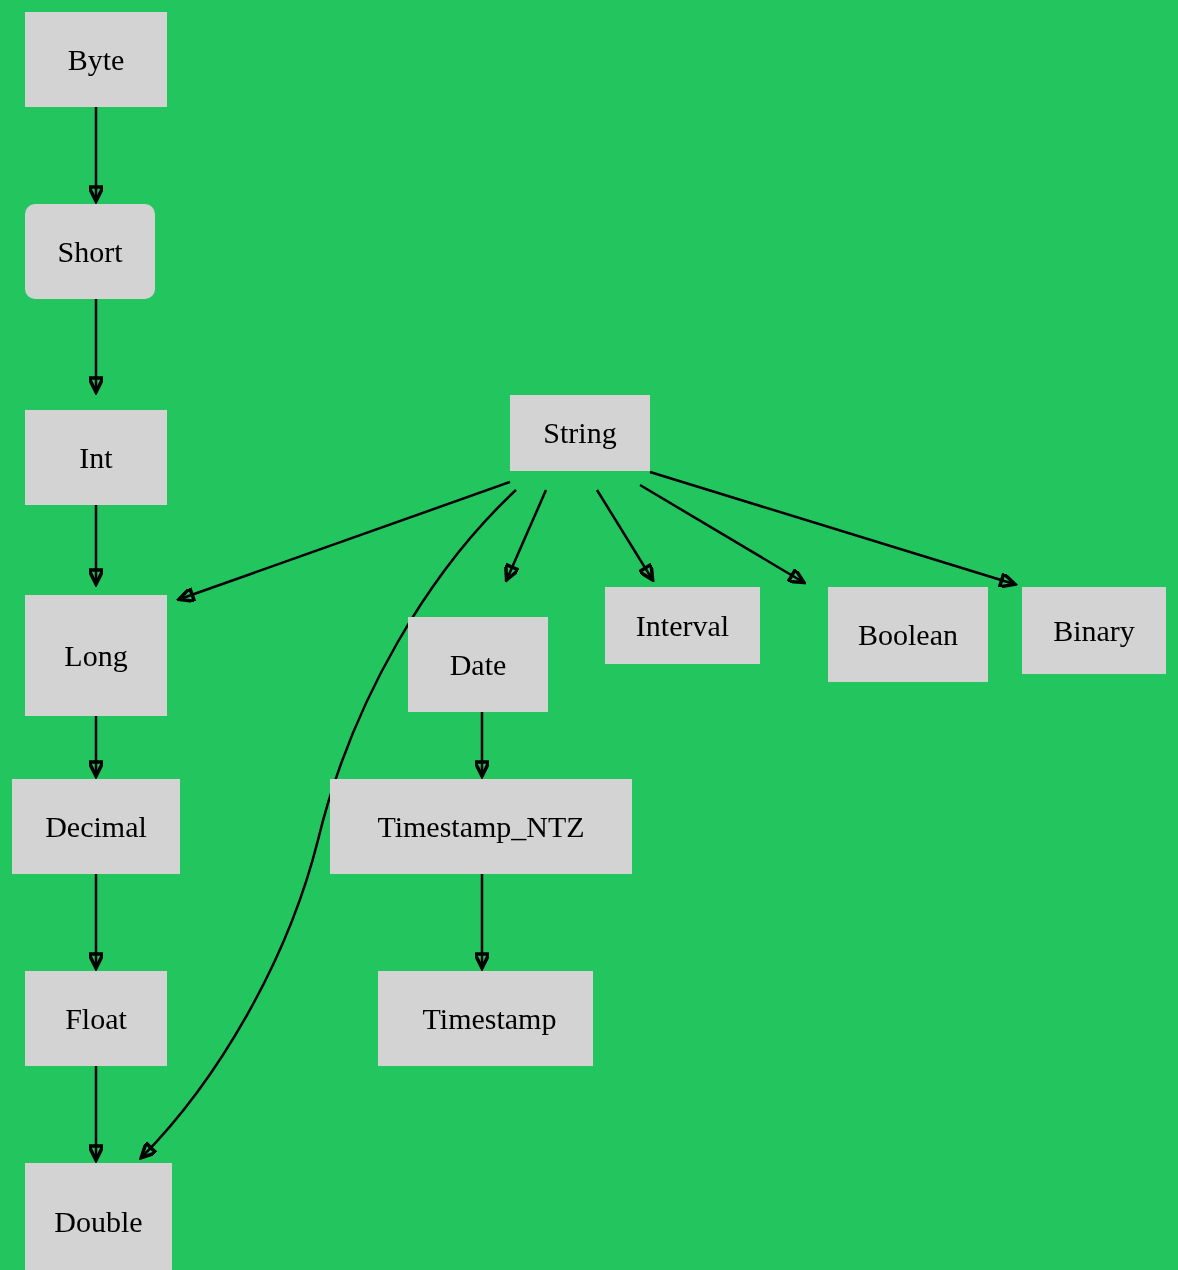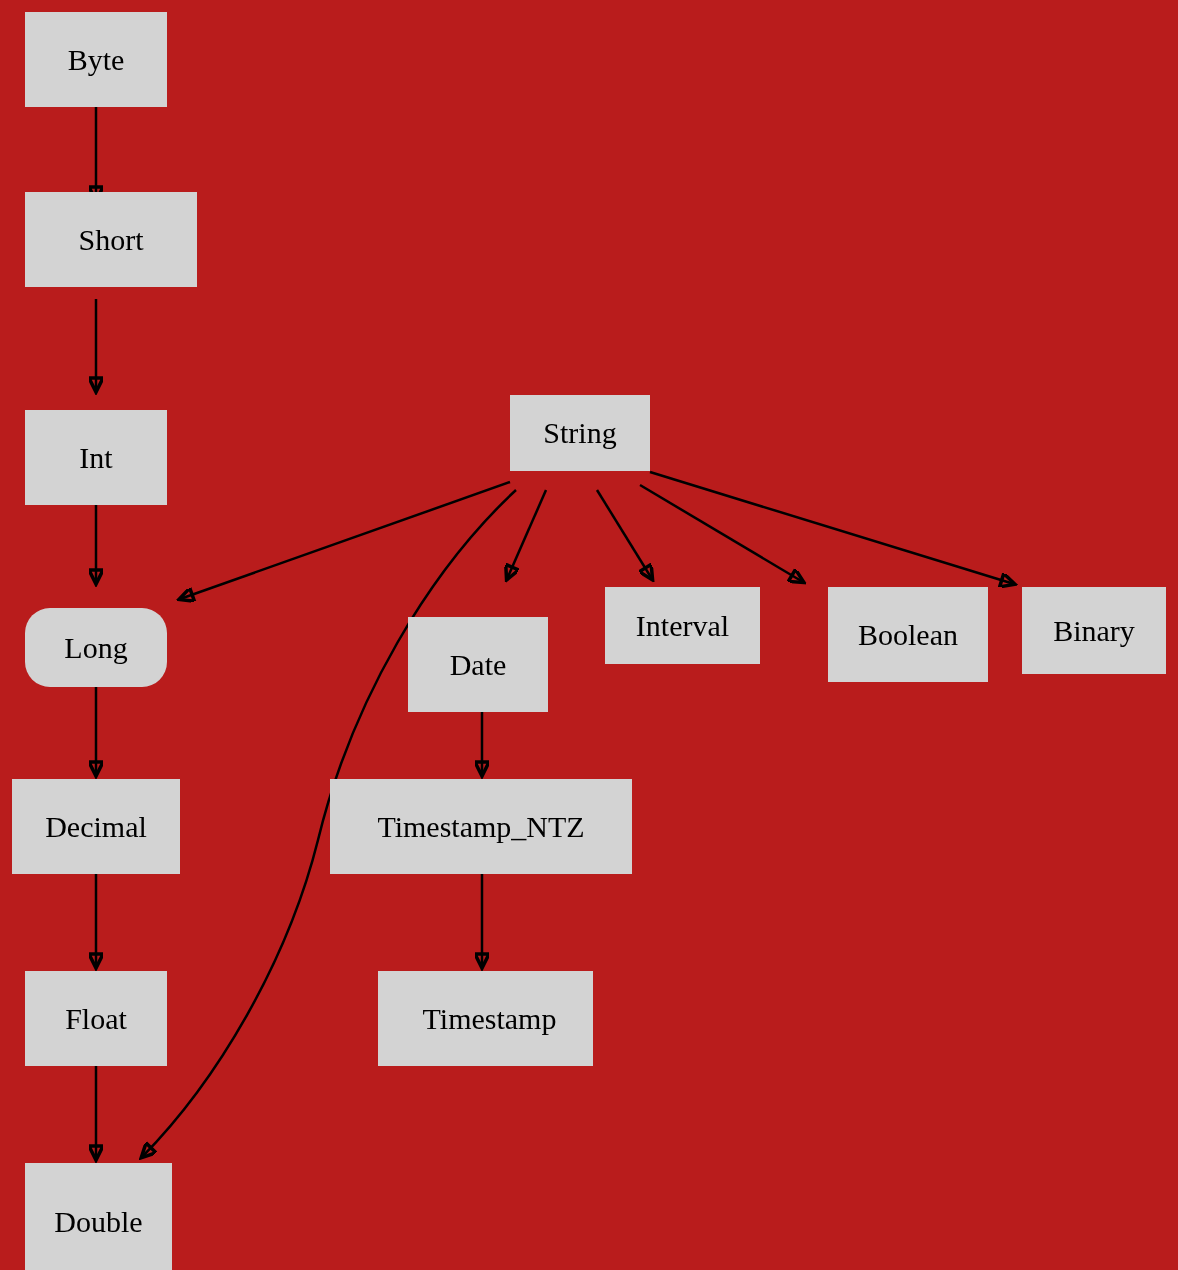--- a/index.html
+++ b/index.html
@@ -4,21 +4,21 @@
 <style>
   html, body {
     margin: 0;
     padding: 0;
     background: #ffffff;
   }
   .canvas {
     position: relative;
     width: 1178px;
     height: 1270px;
-    background: #b91c1c;
+    background: #22c55e;
     font-family: "Liberation Serif", "DejaVu Serif", serif;
     overflow: hidden;
   }
   .edges-layer {
     position: absolute;
     left: 0;
     top: 0;
     width: 1178px;
     height: 1270px;
   }
@@ -33,24 +33,24 @@
     color: #000000;
     display: flex;
     align-items: center;
     justify-content: center;
     font-size: 30px;
     text-align: center;
     white-space: nowrap;
   }
   
   .n-byte          { left: 25px;   top: 12px;   width: 142px; height: 95px; }
-  .n-short         { left: 25px;   top: 192px;  width: 172px; height: 95px; }
+  .n-short         { left: 25px;   top: 204px;  width: 130px; height: 95px; border-radius: 10px; }
   .n-int           { left: 25px;   top: 410px;  width: 142px; height: 95px; }
   .n-string        { left: 510px;  top: 395px;  width: 140px; height: 76px; }
-  .n-long          { left: 25px;   top: 608px;  width: 142px; height: 79px; border-radius: 25px; }
+  .n-long          { left: 25px;   top: 595px;  width: 142px; height: 121px; }
   .n-date          { left: 408px;  top: 587px;  width: 140px; height: 95px; margin-top: 30px; }
   .n-interval      { left: 605px;  top: 587px;  width: 155px; height: 77px; }
   .n-boolean       { left: 812px;  top: 587px;  width: 160px; height: 95px; margin-left: 16px; }
   .n-binary        { left: 1022px; top: 587px;  width: 144px; height: 87px; }
   .n-decimal       { left: 12px;   top: 779px;  width: 168px; height: 95px; }
   .n-timestamp_ntz { left: 330px;  top: 779px;  width: 302px; height: 95px; }
   .n-float         { left: 25px;   top: 971px;  width: 142px; height: 95px; }
   .n-timestamp     { left: 378px;  top: 971px;  width: 207px; height: 95px; padding-left: 8px; }
   .n-double        { left: 25px;   top: 1163px; width: 147px; height: 118px; }
 </style>

